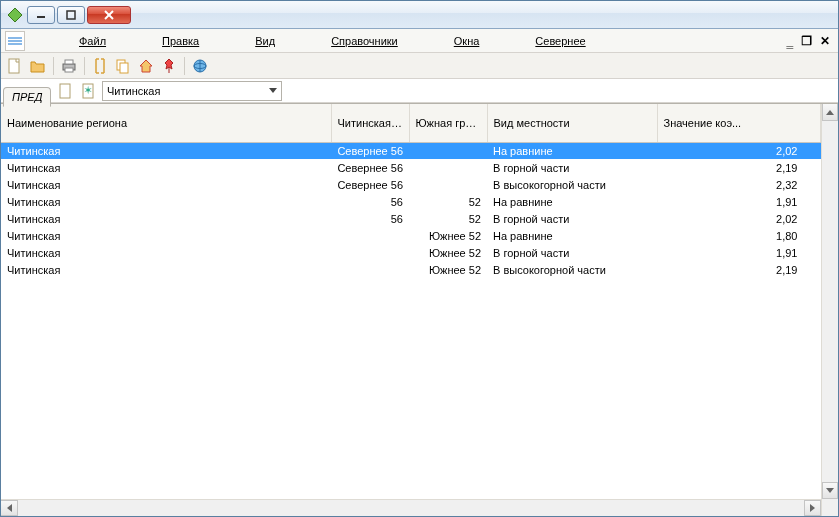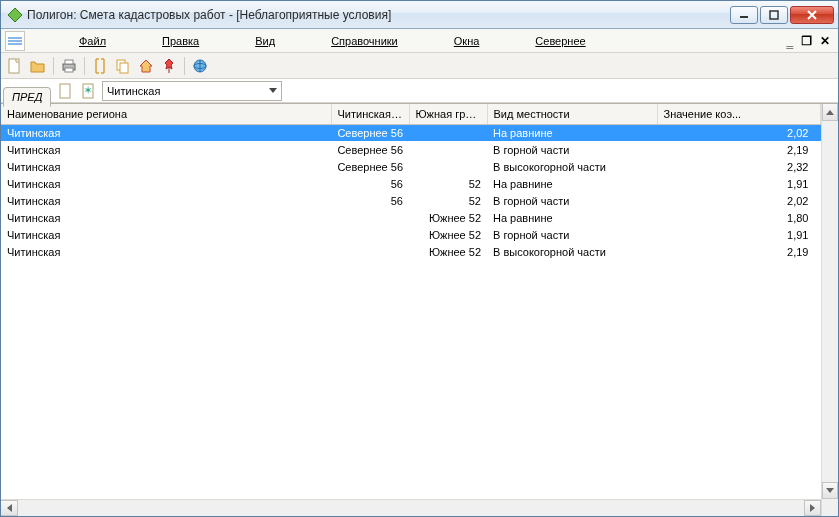--- a/index.html
+++ b/index.html
@@ -31,25 +31,25 @@
   .float-row .indent { width: 48px; }
   .combo { height: 20px; width: 180px; border: 1px solid #b5b2aa; background:#fff; display:flex; align-items:center; padding: 0 4px; }
   .combo span { flex:1; }
   .combo .dd { width:0; height:0; border-left:4px solid transparent; border-right:4px solid transparent; border-top:5px solid #444; }
   
   .pred-tab { position:absolute; left:2px; top:86px; height:20px; background:#f6f5f1; border:1px solid #b5b2aa; border-bottom-color:#f6f5f1; display:flex; align-items:center; padding: 0 8px; border-radius: 4px 4px 0 0; z-index:5;font-style:italic; }
   
   .grid-wrap { flex:1; border-top:1px solid #b5b2aa; margin-top:0; position:relative; overflow:hidden; background:#fff; }
   
   table { border-collapse: collapse; width:100%; table-layout:fixed; }
-  thead th { background:#f6f5f1; border-right:1px solid #dedbd4; border-bottom:1px solid #c9c6bf; height:20px; text-align:left; padding: 0 6px; font-weight:normal; white-space:nowrap; overflow:hidden; text-overflow:ellipsis; }
+  thead th { background:#f6f5f1; border-right:1px solid #dedbd4; border-bottom:1px solid #c9c6bf; height:38px; text-align:left; padding: 0 6px; font-weight:normal; white-space:nowrap; overflow:hidden; text-overflow:ellipsis; }
   tbody td { height:17px; padding: 0 6px; white-space:nowrap; overflow:hidden; }
   tbody tr.selected td { background:#3399ff; color:#fff; }
   .c-north, .c-south { text-align:right; }
-  .c-val { text-align:right; padding-right: 12px; }
+  .c-val { text-align:right; padding-right: 23px; }
   
   .scrollbar-v { position:absolute; right:0; top:0; bottom:0; width:17px; background:#f0f0f0; border-left:1px solid #dedbd4; }
   .sv-btn { height:17px; background:linear-gradient(#f8f8f8,#e4e4e4); border:1px solid #c4c4c4; display:flex; align-items:center; justify-content:center; }
   .sv-btn.top { border-top:none; }
   .sv-btn.bot { position:absolute; bottom:17px; width:100%; }
   .sv-track { position:absolute; top:17px; bottom:34px; left:0; right:0; }
   .sv-corner { position:absolute; bottom:0; height:17px; width:100%; background:#f0f0f0; }
   
   .scrollbar-h { position:absolute; left:0; right:17px; bottom:0; height:17px; background:#f0f0f0; border-top:1px solid #dedbd4; }
   .sh-btn { width:17px; height:100%; background:linear-gradient(#f8f8f8,#e4e4e4); border:1px solid #c4c4c4; display:flex; align-items:center; justify-content:center; position:absolute; }
@@ -66,21 +66,20 @@
 <body>
 
 <div class="window">
 
   <div class="titlebar">
     <div class="titlebar-icon">
       <svg width="14" height="14" viewBox="0 0 14 14">
           <polygon points="7,0 14,7 7,14 0,7" fill="#6fbf4a" stroke="#3a7a1f"></polygon>
         </svg>
     </div>
-    <div class="titlebar-title">Полигон: Смета кадастровых работ - [Неблагоприятные условия]</div>
     <div class="win-controls">
       <div class="win-btn">
           <svg width="10" height="10">
             <line x1="1" y1="7" x2="9" y2="7" stroke="#333" stroke-width="2"></line>
           </svg>
         </div>
       <div class="win-btn">
           <svg width="10" height="10">
             <rect x="1" y="1" width="8" height="8" fill="none" stroke="#333" stroke-width="1.5"></rect>
           </svg>

